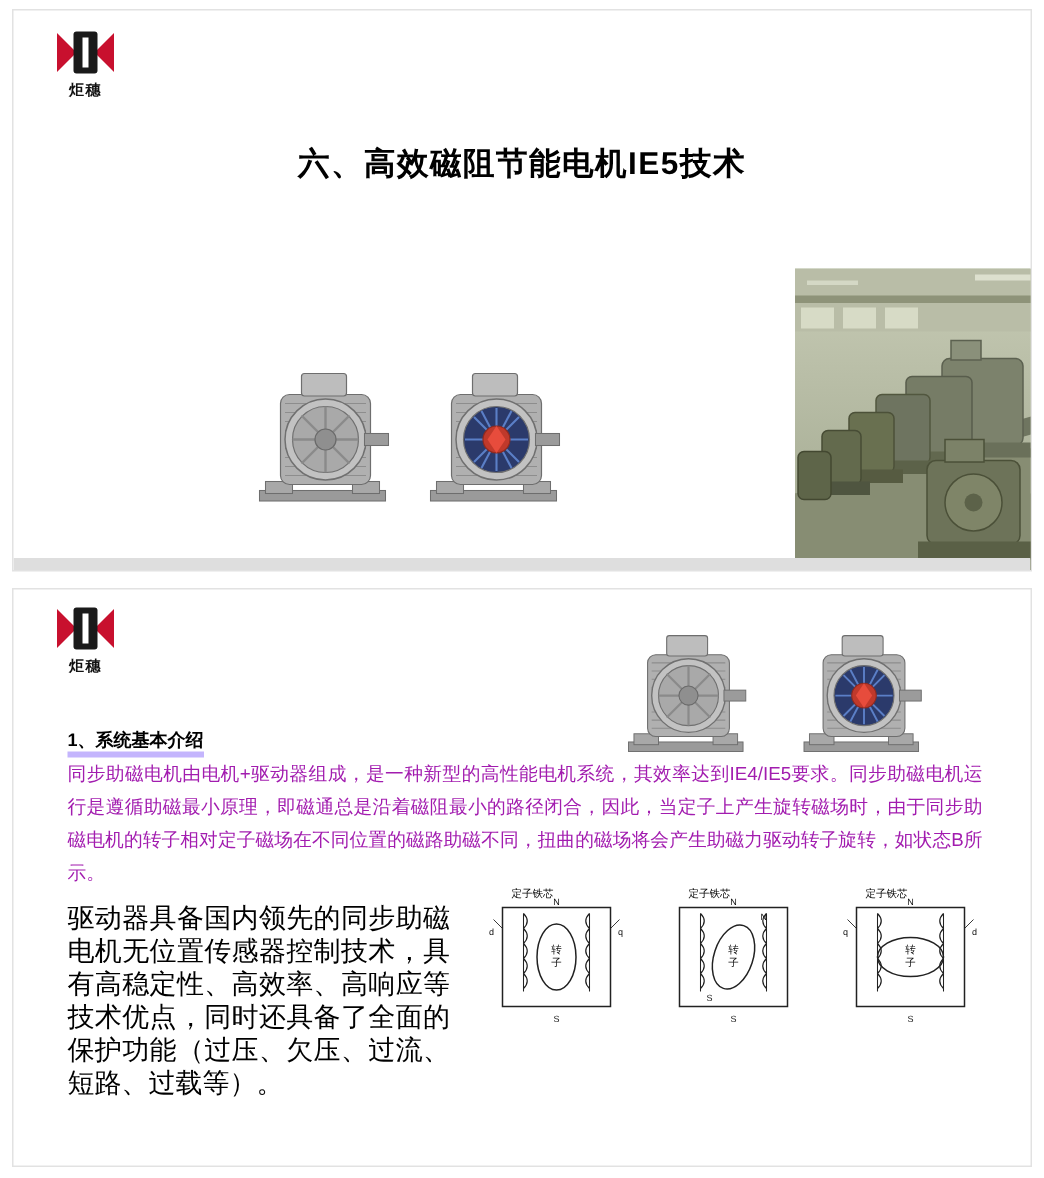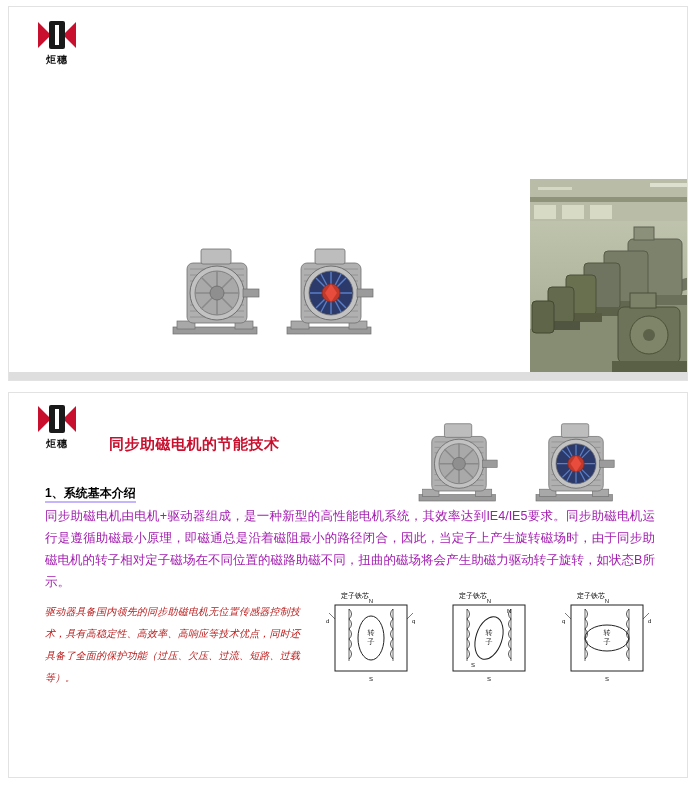--- a/index.html
+++ b/index.html
@@ -155,44 +155,43 @@
 
   .section-label {
     position: absolute;
     left: 36px;
     top: 92px;
     font-size: 12px;
     font-weight: bold;
     color: #000;
   }
   .section-label .underline {
-    border-bottom: 2px solid #c4b5fd;
+    border-bottom: 4px solid #c4b5fd;
     padding-bottom: 1px;
   }
 
   .para1 {
     position: absolute;
     left: 36px;
     top: 112px;
     width: 610px;
     font-size: 12.5px;
     line-height: 22px;
     color: #a21caf;
     text-align: justify;
   }
   .para2 {
     position: absolute;
     left: 36px;
     top: 208px;
     width: 255px;
-    font-size: 10px;
+    font-size: 18px;
     line-height: 22px;
-    color: #b91c1c;
+    color: #000000;
     text-align: justify;
-    font-style: italic;
   }
 
   .diagram-area {
     position: absolute;
     left: 310px;
     top: 198px;
     width: 350px;
     height: 110px;
   }
   .diag-title {
@@ -214,20 +213,21 @@
     <div class="logo logo1">
       <div class="mark">
         <div class="red-l"></div>
         <div class="red-r"></div>
         <div class="black-box"></div>
         <div class="white-slit"></div>
       </div>
       <div class="brand">炬穗</div>
     </div>
 
+    <div class="slide1-title">六、高效磁阻节能电机IE5技术</div>
 
     <div class="motor" style="left:148px; top:228px;">
       <svg width="120" height="110" viewBox="0 0 120 110">
 
         <rect x="16" y="92" width="84" height="7" fill="#9a9a9a" stroke="#6e6e6e" stroke-width="0.7"></rect>
         <rect x="20" y="86" width="18" height="8" fill="#a8a8a8" stroke="#6e6e6e" stroke-width="0.7"></rect>
         <rect x="78" y="86" width="18" height="8" fill="#a8a8a8" stroke="#6e6e6e" stroke-width="0.7"></rect>
 
         <rect x="30" y="28" width="60" height="60" rx="6" fill="#b0b0b0" stroke="#6e6e6e" stroke-width="0.8"></rect>
 
@@ -351,21 +351,20 @@
     <div class="logo logo2">
       <div class="mark">
         <div class="red-l"></div>
         <div class="red-r"></div>
         <div class="black-box"></div>
         <div class="white-slit"></div>
       </div>
       <div class="brand">炬穗</div>
     </div>
 
-    <div class="slide2-title">同步助磁电机的节能技术</div>
 
     <div class="section-label">
       <span class="underline">1、系统基本介绍</span>
     </div>
 
     <div class="para1">同步助磁电机由电机+驱动器组成，是一种新型的高性能电机系统，其效率达到IE4/IE5要求。同步助磁电机运行是遵循助磁最小原理，即磁通总是沿着磁阻最小的路径闭合，因此，当定子上产生旋转磁场时，由于同步助磁电机的转子相对定子磁场在不同位置的磁路助磁不同，扭曲的磁场将会产生助磁力驱动转子旋转，如状态B所示。</div>
     <div class="para2">驱动器具备国内领先的同步助磁电机无位置传感器控制技术，具有高稳定性、高效率、高响应等技术优点，同时还具备了全面的保护功能（过压、欠压、过流、短路、过载等）。</div>
 
     <div class="motor" style="left:395px; top:18px;">
       <svg width="110" height="100" viewBox="0 0 120 110">

